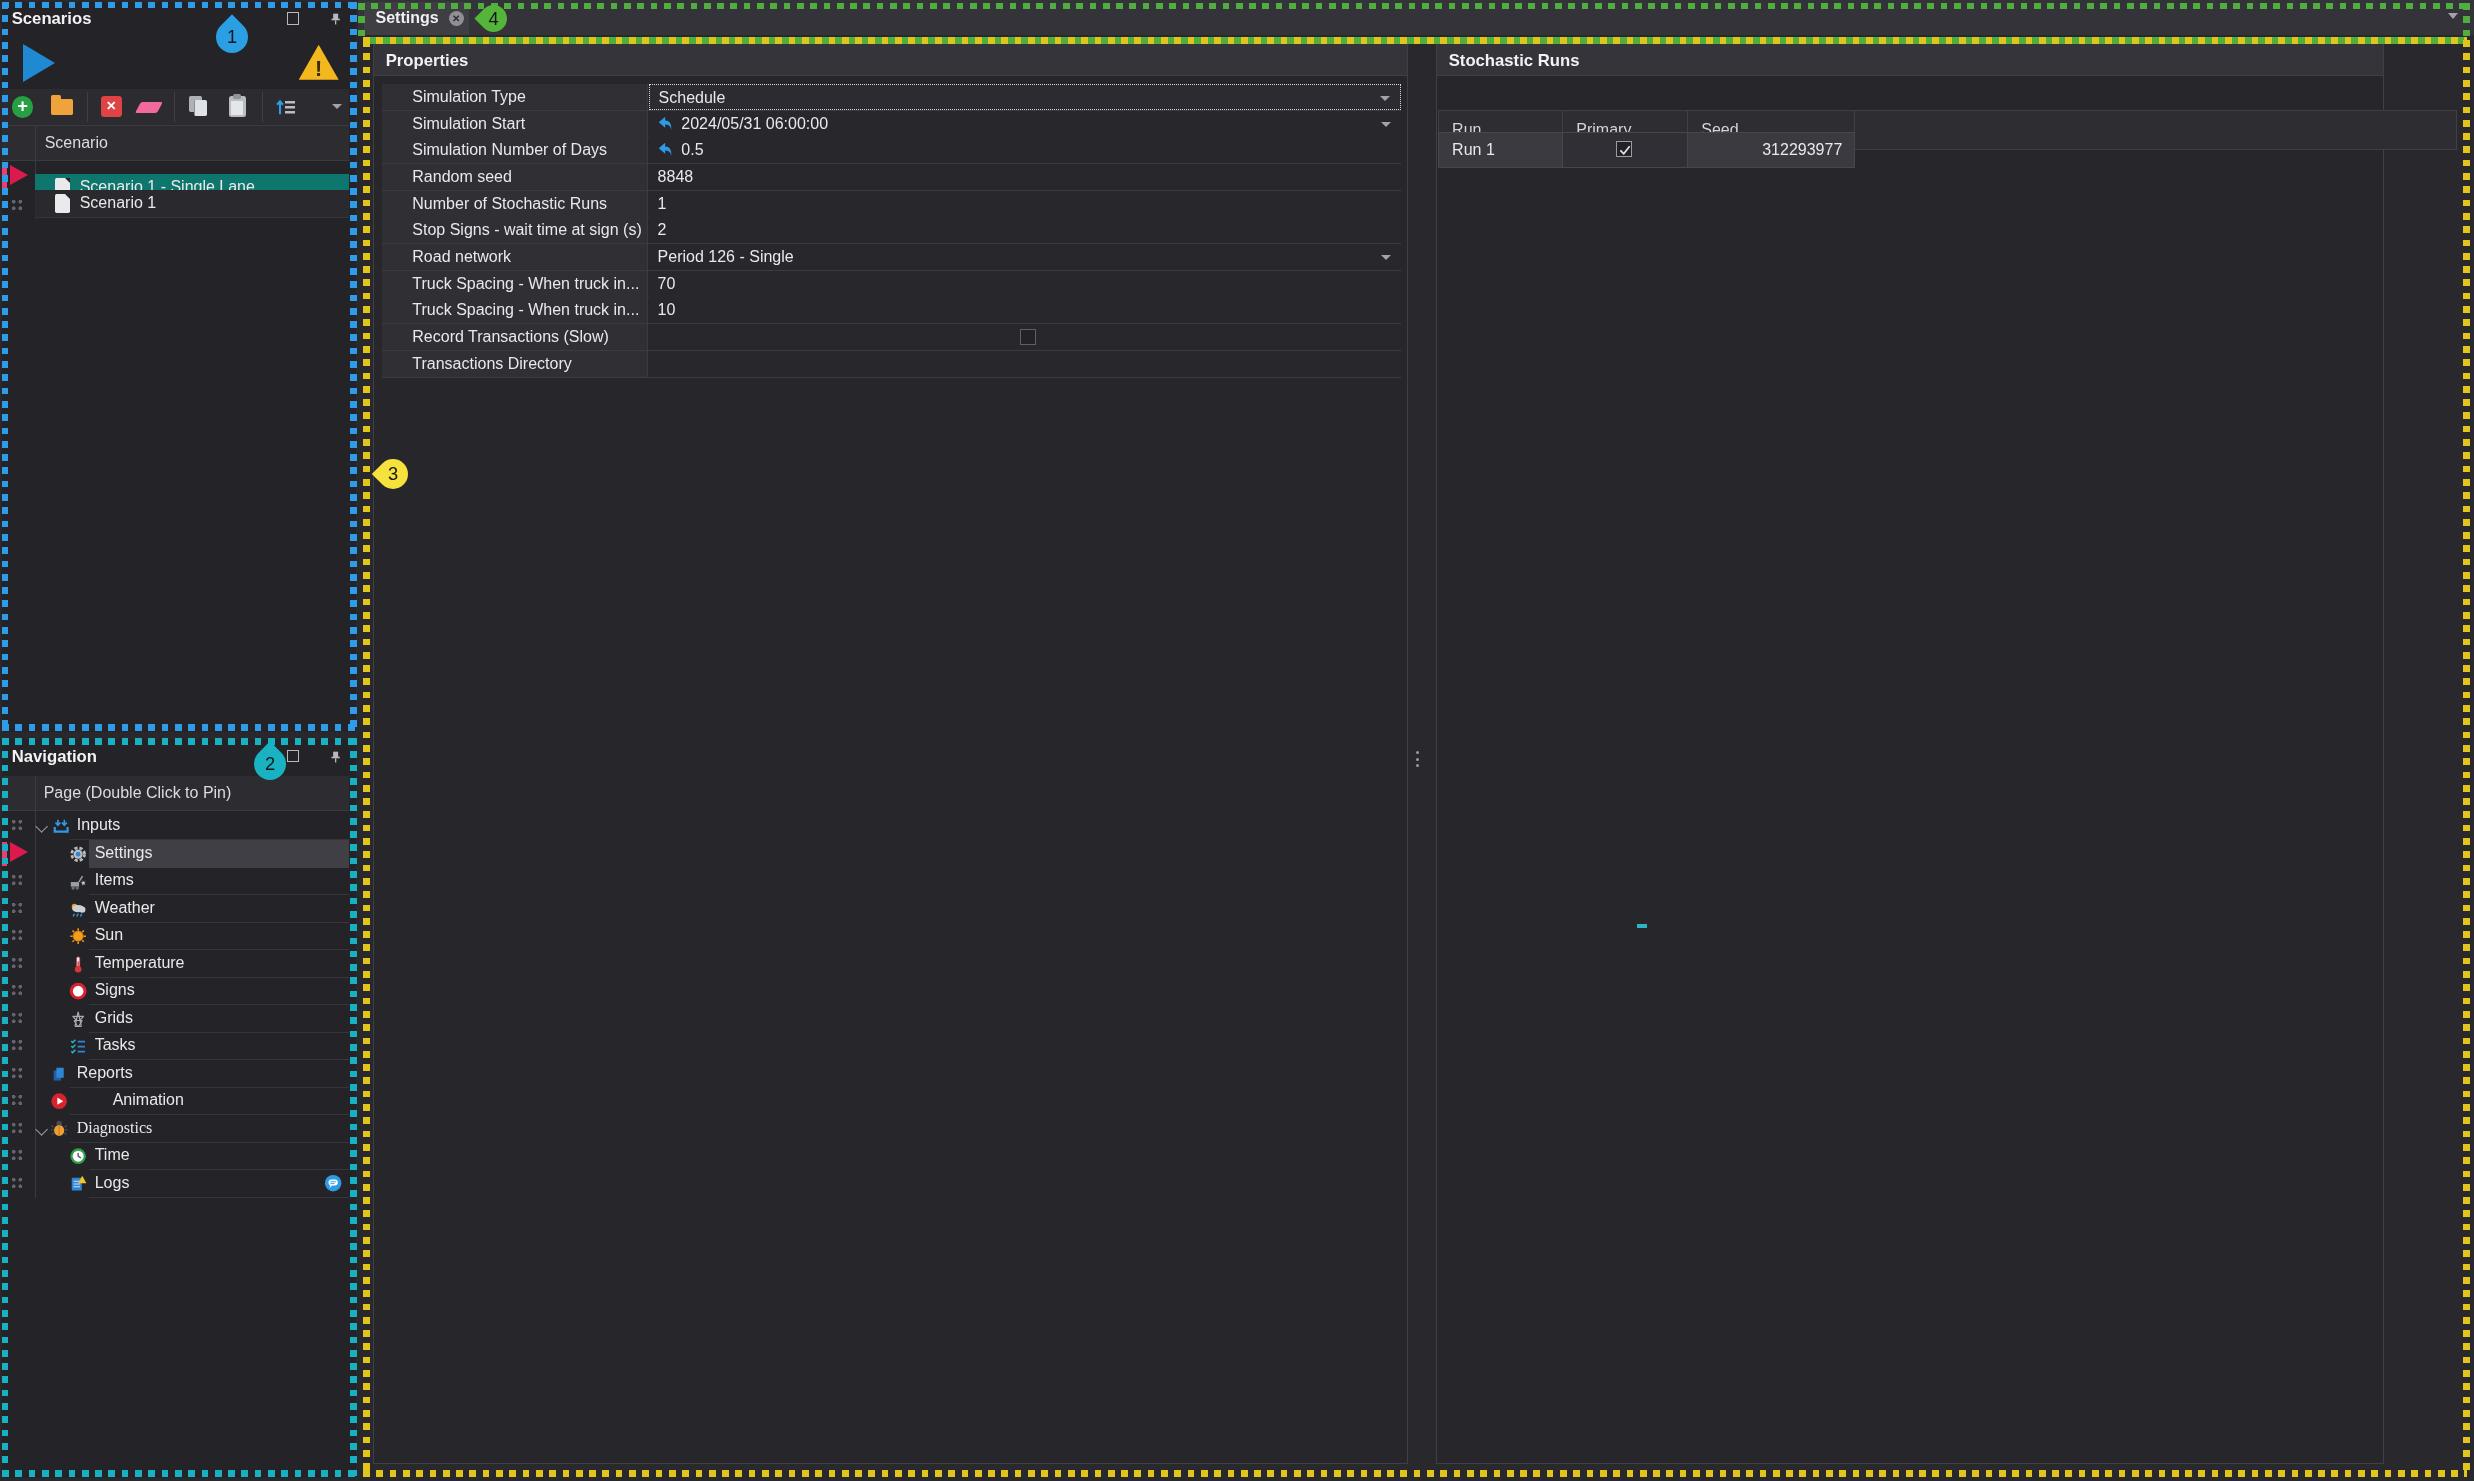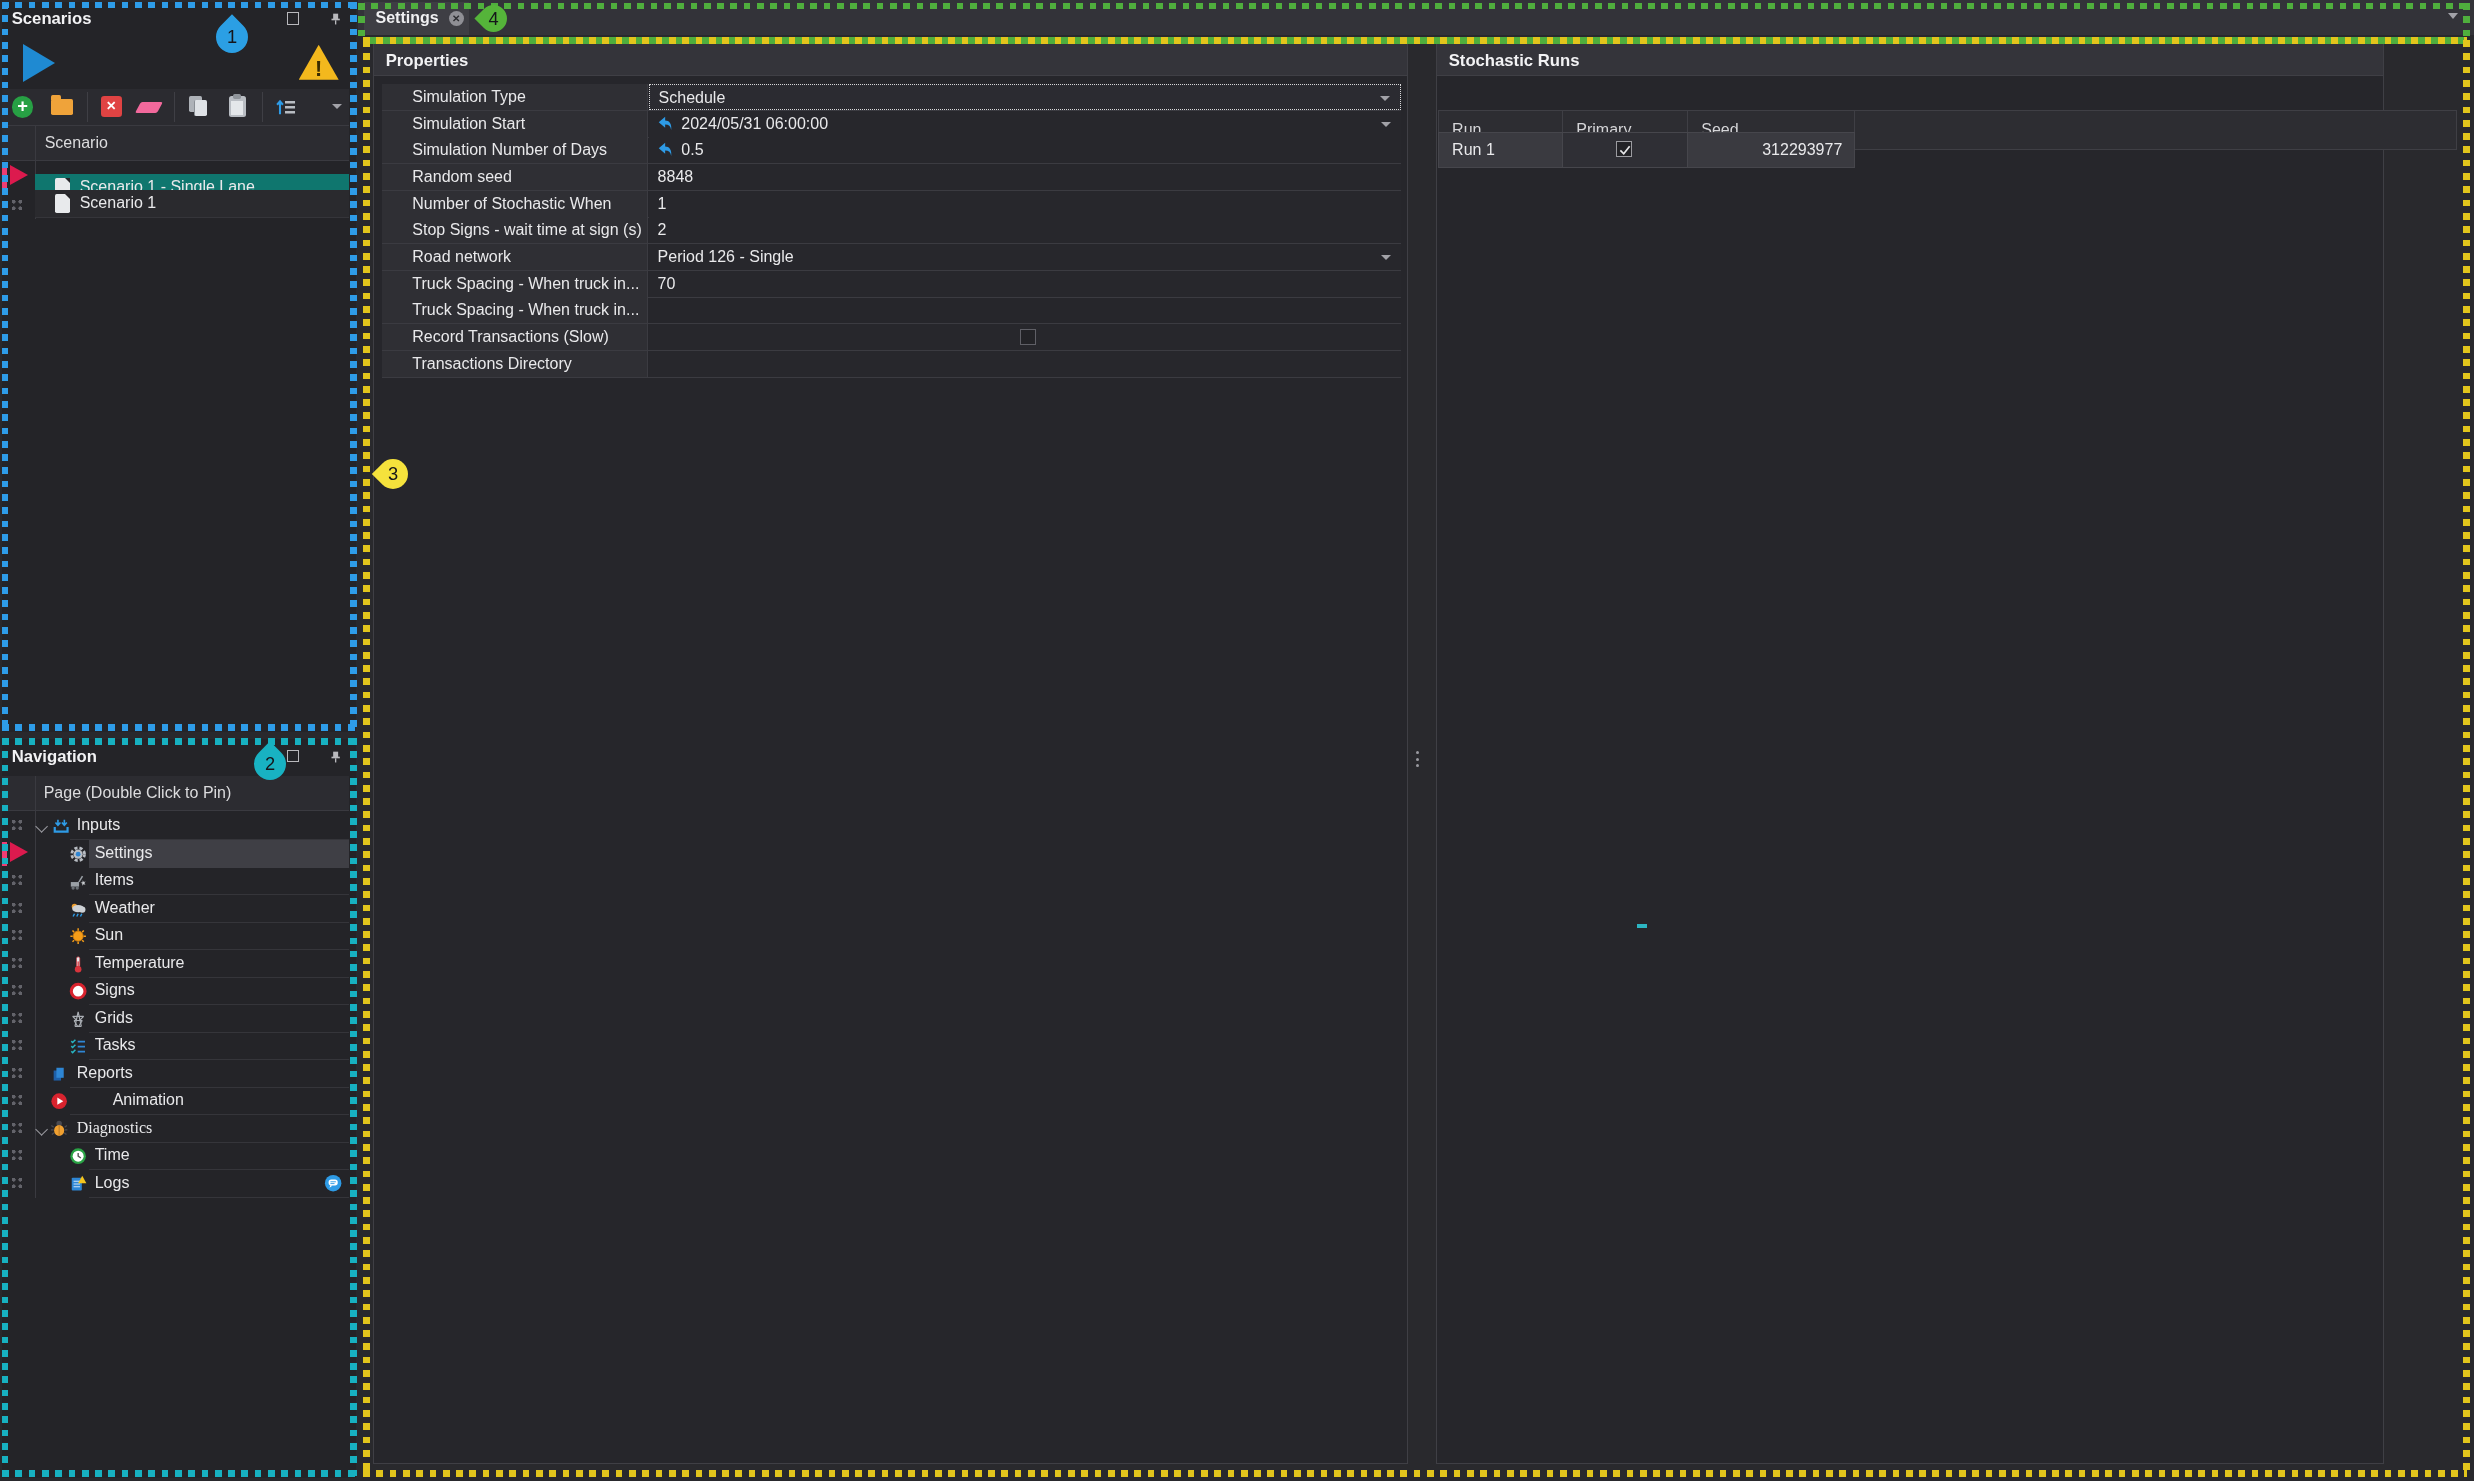--- a/index.html
+++ b/index.html
@@ -160,21 +160,21 @@
         <div class="pcell-l">
             <span>Random seed</span>
           </div>
         <div class="pcell-v">
             <span class="val">8848</span>
           </div>
       </div>
 
       <div class="prow" style="top:107px;">
         <div class="pcell-l">
-            <span>Number of Stochastic When</span>
+            <span>Number of Stochastic Runs</span>
           </div>
         <div class="pcell-v">
             <span class="val">1</span>
           </div>
       </div>
 
       <div class="prow" style="top:133px;">
         <div class="pcell-l">
             <span>Stop Signs - wait time at sign (s)</span>
           </div>
@@ -198,20 +198,23 @@
             <span>Truck Spacing - When truck in...</span>
           </div>
         <div class="pcell-v">
             <span class="val">70</span>
           </div>
       </div>
 
       <div class="prow" style="top:213px;">
         <div class="pcell-l">
             <span>Truck Spacing - When truck in...</span>
+          </div>
+        <div class="pcell-v">
+            <span class="val">10</span>
           </div>
       </div>
 
       <div class="prow" style="top:240px;">
         <div class="pcell-l">
             <span>Record Transactions (Slow)</span>
           </div>
         <div class="pcell-v">
           <span class="checkbox" style="left:371px; top:5px;"></span>
         </div>

